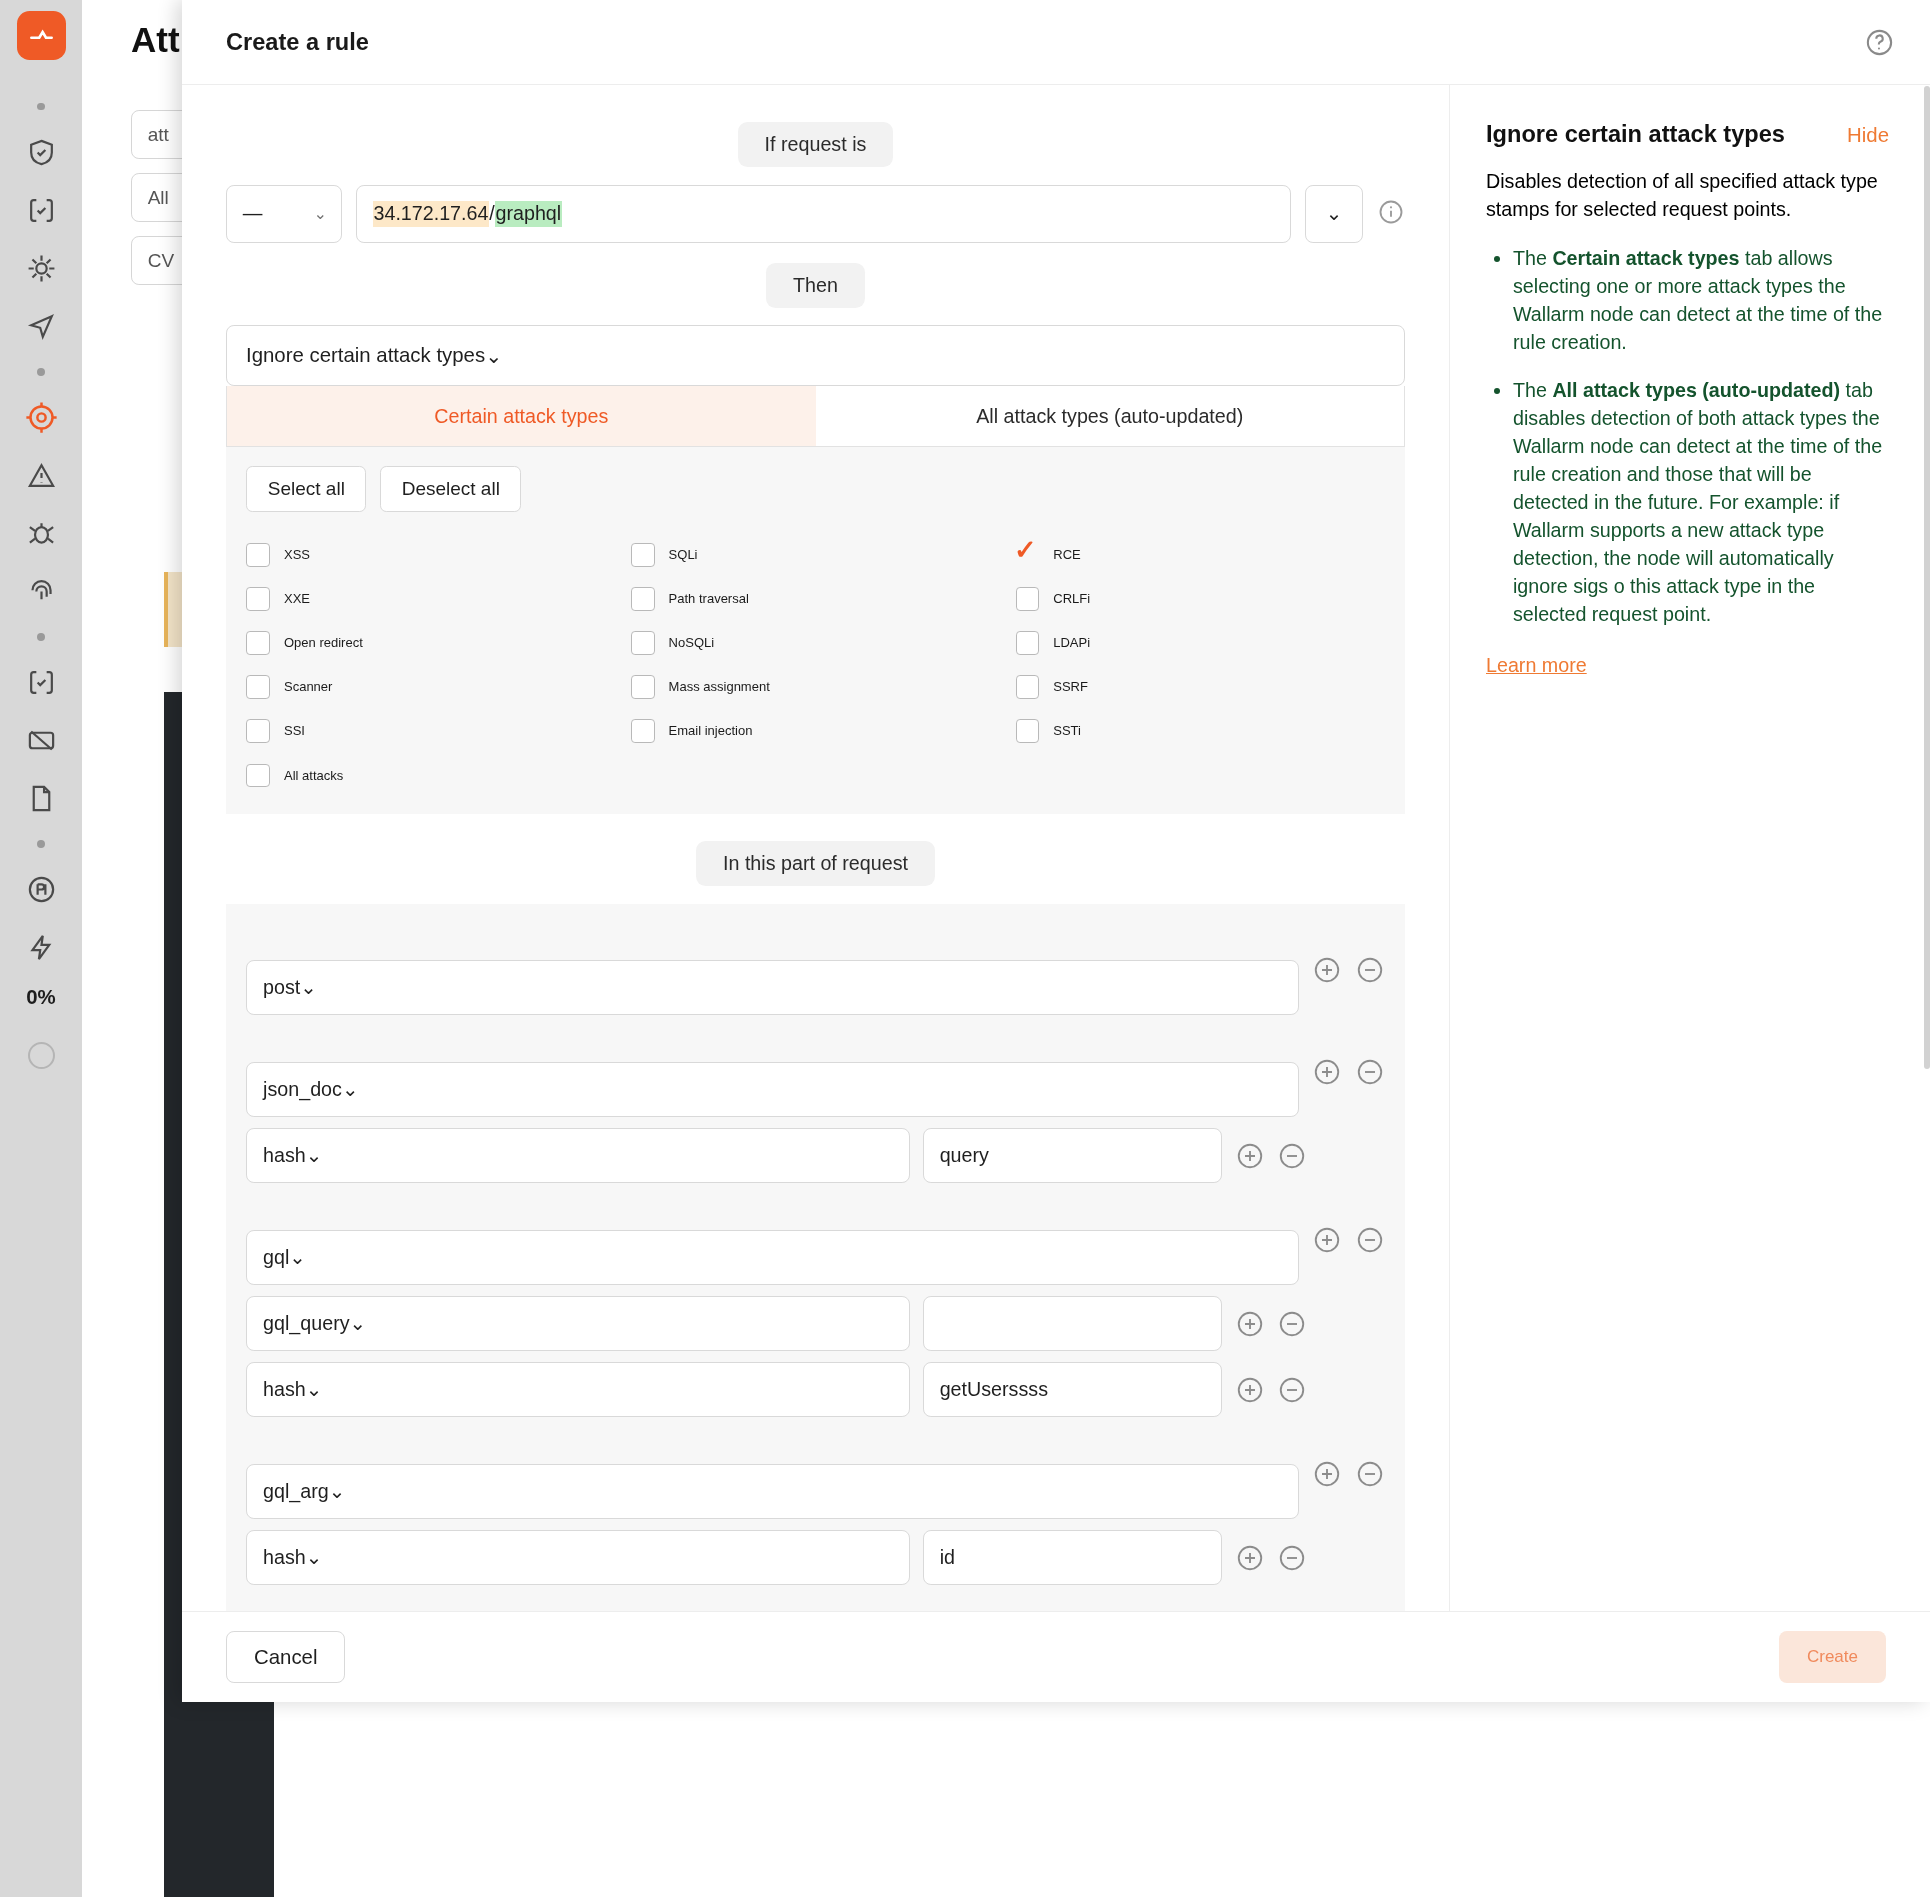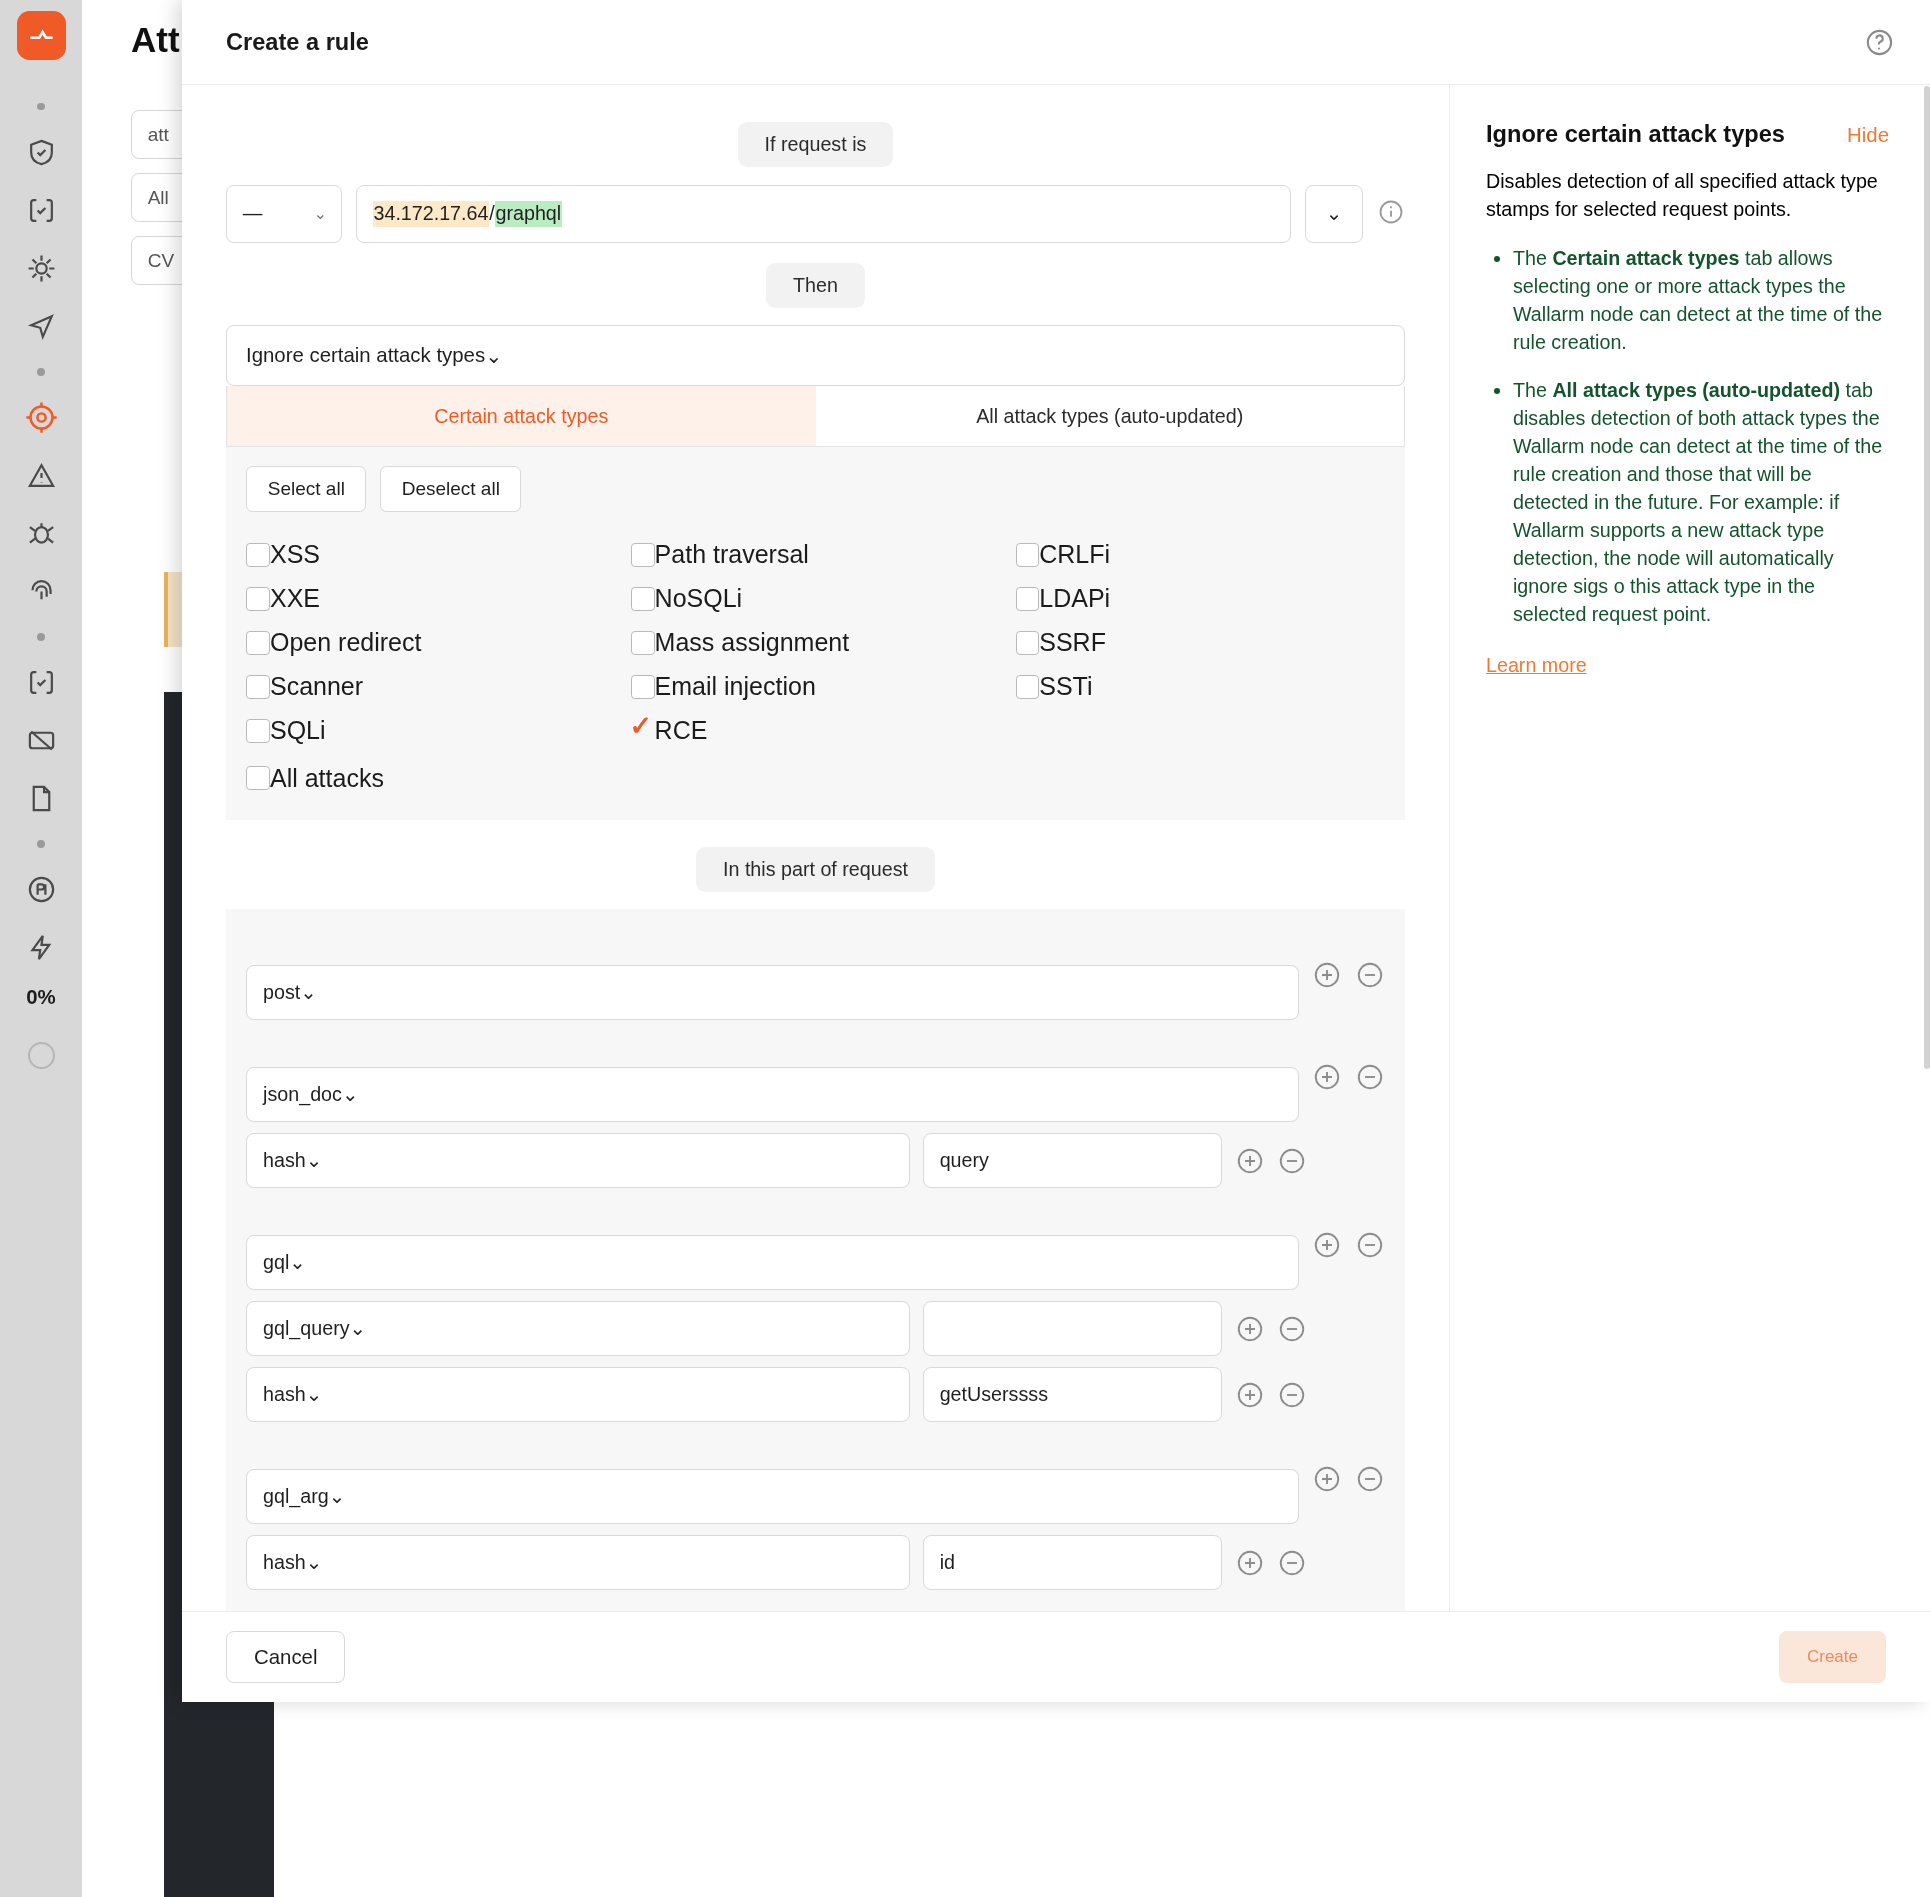--- a/index.html
+++ b/index.html
@@ -137,21 +137,21 @@
   .btn-sm {
     border: 1.6px solid #d9d9d9; border-radius: 6.3px; background: #fff;
     height: 46px; padding: 0 20.4px; font-size: 19px; color: #1f1f1f;
     display: flex; align-items: center;
   }
   .cb-grid {
     display: grid; grid-template-columns: repeat(3, 1fr);
     grid-auto-flow: column; grid-template-rows: repeat(5, 44px);
     column-gap: 15.7px;
   }
-  .cb-item { display: flex; align-items: center; font-size: 25px; color: #1b1b1b; }
+  .cb-item { display: flex; align-items: center; gap: 14px; font-size: 13px; color: #1b1b1b; }
   .cb {
     width: 23.6px; height: 23.6px; border: 1.6px solid #b9b9b9; border-radius: 3.9px; background: #fff;
     flex: 0 0 23.6px;
   }
   .cb.checked { border: none; background: transparent; position: relative; }
   .cb.checked::after {
     content: "✓"; position: absolute; left: -1.6px; top: -9.4px;
     font-size: 27px; color: #ef5a26; font-weight: 700;
   }
 
@@ -401,20 +401,24 @@
                 <span>XXE</span>
               </div>
             <div class="cb-item">
                 <span class="cb"></span>
                 <span>Open redirect</span>
               </div>
             <div class="cb-item">
                 <span class="cb"></span>
                 <span>Scanner</span>
               </div>
+            <div class="cb-item">
+                <span class="cb"></span>
+                <span>SSI</span>
+              </div>
 
             <div class="cb-item">
                 <span class="cb"></span>
                 <span>SQLi</span>
               </div>
             <div class="cb-item">
                 <span class="cb"></span>
                 <span>Path traversal</span>
               </div>
             <div class="cb-item">

